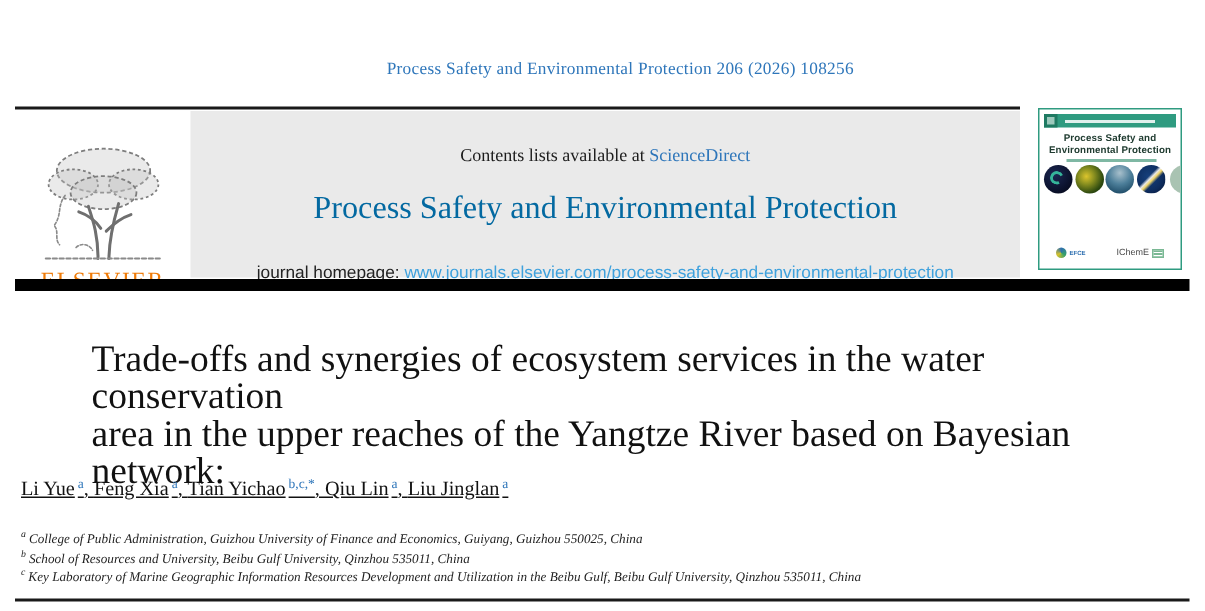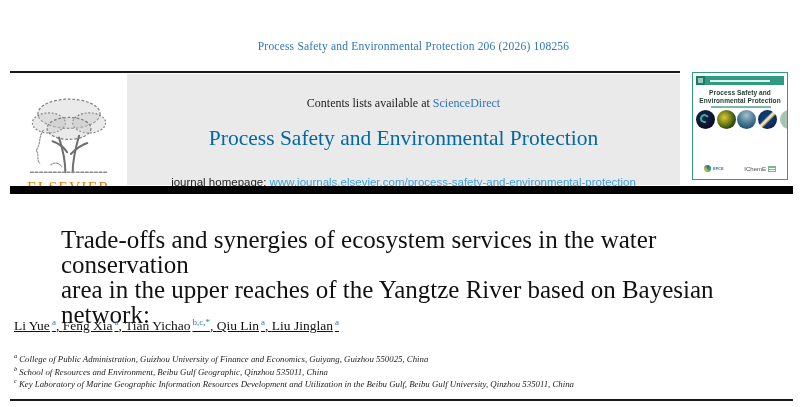--- a/index.html
+++ b/index.html
@@ -309,19 +309,19 @@
     <div>Trade-offs and synergies of ecosystem services in the water conservation</div>
     <div>area in the upper reaches of the Yangtze River based on Bayesian network:</div>
   </div>
 
   <div class="authors">
     <span><span>Li Yue</span><sup>a</sup><span>, </span></span><span><span>Feng Xia</span><sup>a</sup><span>, </span></span><span><span>Tian Yichao</span><sup>b,c,*</sup><span>, </span></span><span><span>Qiu Lin</span><sup>a</sup><span>, </span></span><span><span>Liu Jinglan</span><sup>a</sup><span></span></span>
   </div>
 
   <div class="affiliations">
     <div><sup>a</sup><span>College of Public Administration, Guizhou University of Finance and Economics, Guiyang, Guizhou 550025, China</span></div>
-    <div><sup>b</sup><span>School of Resources and Environment, Beibu Gulf Geographic, Qinzhou 535011, China</span></div>
+    <div><sup>b</sup><span>School of Resources and University, Beibu Gulf University, Qinzhou 535011, China</span></div>
     <div><sup>c</sup><span>Key Laboratory of Marine Geographic Information Resources Development and Utilization in the Beibu Gulf, Beibu Gulf University, Qinzhou 535011, China</span></div>
   </div>
 
   <div class="bottom-rule"></div>
 
 </div>
 
 </body></html>

